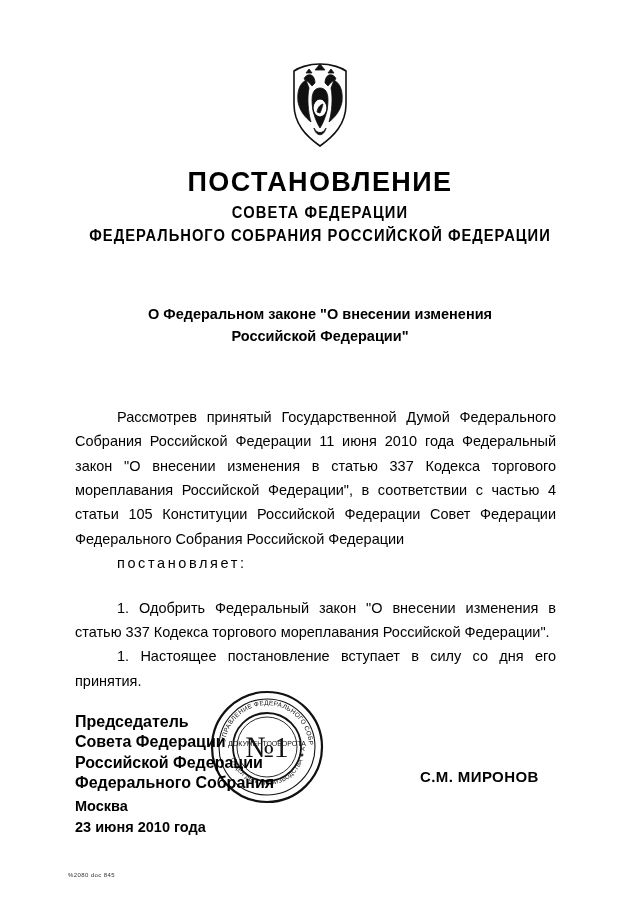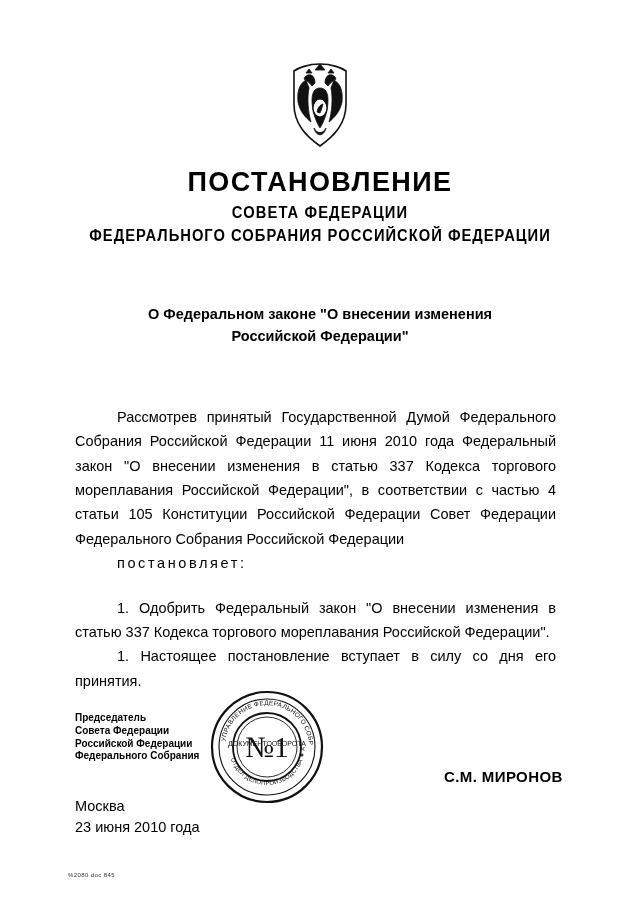--- a/index.html
+++ b/index.html
@@ -101,51 +101,51 @@
   }
   .gap {
     height: 20px;
   }
 
   
   .sig-left {
     position: absolute;
     left: 75px;
     top: 712px;
-    font-size: 10px;
+    font-size: 16px;
     font-weight: bold;
     line-height: 1.28;
   }
   .sig-name {
     position: absolute;
     left: 420px;
     top: 768px;
     font-size: 15px;
     font-weight: bold;
     letter-spacing: 0.4px;
-    margin-left: 24px;
   }
 
   
   .stamp {
     position: absolute;
     left: 208px;
     top: 688px;
     width: 118px;
     height: 118px;
   }
   .stamp svg { display: block; }
 
   
   .place-date {
     position: absolute;
     left: 75px;
     top: 796px;
     font-size: 14.5px;
     line-height: 1.45;
+    font-weight: bold;
   }
 
   
   .footer-code {
     position: absolute;
     left: 68px;
     top: 872px;
     font-size: 6px;
     color: #333;
     letter-spacing: 0.4px;

